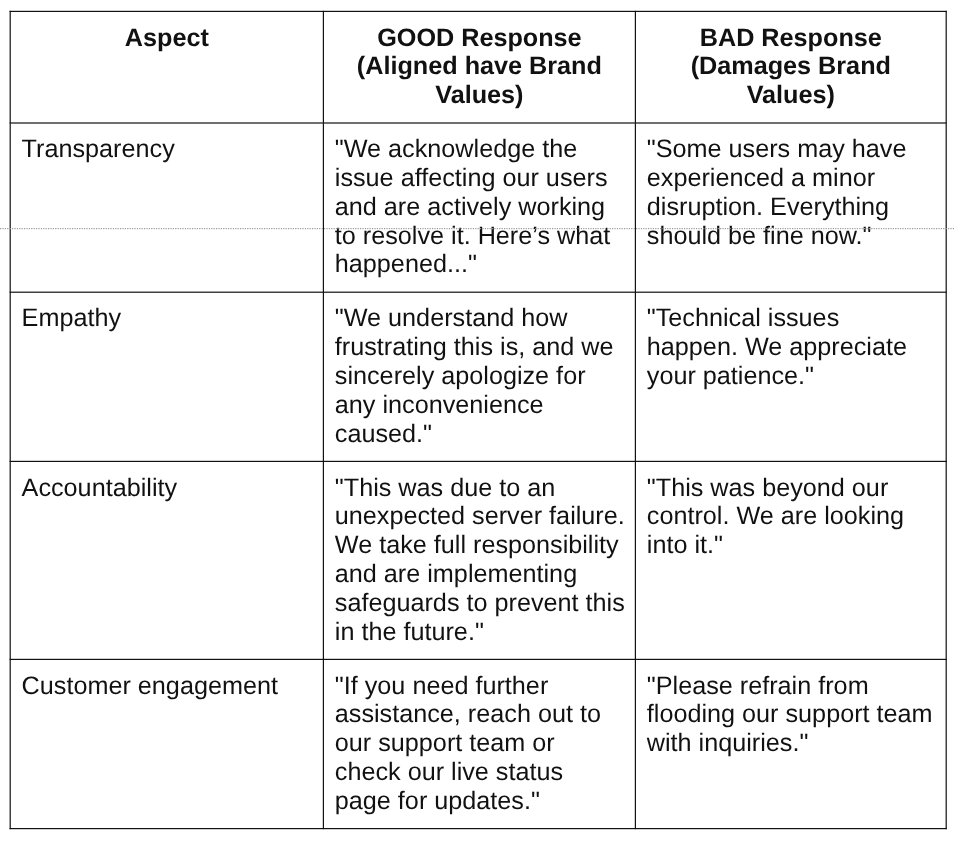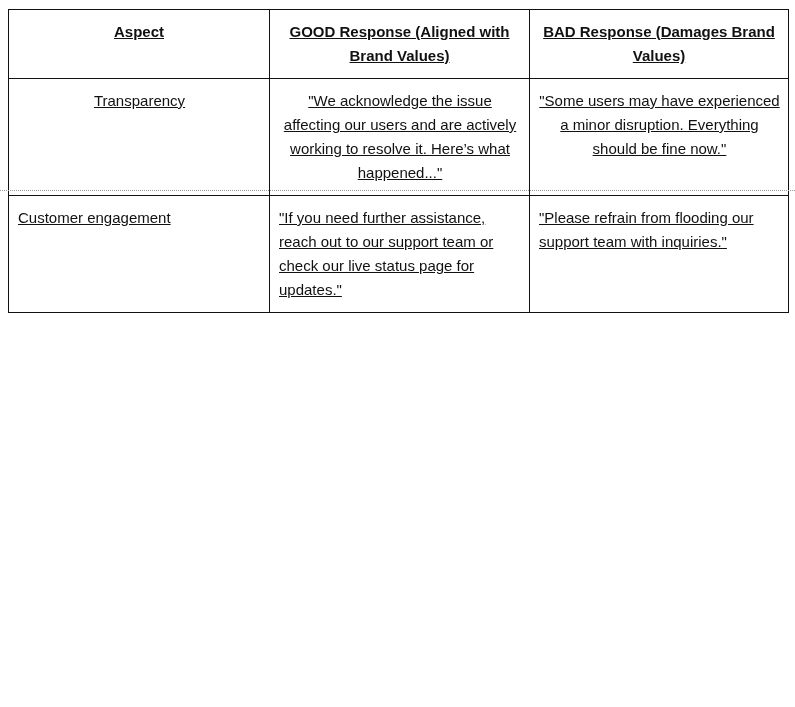--- a/index.html
+++ b/index.html
@@ -6,50 +6,60 @@
     body { width: 795px; height: 707px; position: relative; overflow: hidden;
            font-family: "Liberation Sans", sans-serif; color: #111111; }
     .page-break { position: absolute; left: 0; width: 795px; top: 190px; height: 0;
                   border-top: 1px dotted #9a9a9a; }
     table.cmp { position: absolute; left: 8px; top: 9px; border-collapse: collapse;
                 table-layout: fixed; width: 780px; }
     table.cmp col.c1 { width: 261px; }
     table.cmp col.c2 { width: 260px; }
     table.cmp col.c3 { width: 259px; }
     table.cmp th, table.cmp td { border: 1.5px solid #111111; vertical-align: top;
-                                 font-size: 15px; line-height: 24px; text-decoration: underline; }
+                                 font-size: 21px; line-height: 24px; }
     table.cmp th { font-weight: bold; text-align: center; padding: 10px 8px 10px 8px; height: 45px; }
     table.cmp td { padding: 10px 8px 10px 9px; text-align: left; }
-    tr.r1 td { height: 95px; text-align: center; }
+    tr.r1 td { height: 95px; }
     tr.r2 td { height: 95px; }
     tr.r3 td { height: 118px; }
     tr.r4 td { height: 119px; }
     tr.r5 td { height: 93px; }
   </style>
 </head>
 <body>
 
 <table class="cmp">
   <colgroup>
       <col class="c1">
       <col class="c2">
       <col class="c3">
     </colgroup>
   <thead>
     <tr>
       <th>Aspect</th>
-      <th>GOOD Response (Aligned with Brand Values)</th>
+      <th>GOOD Response (Aligned have Brand Values)</th>
       <th>BAD Response (Damages Brand Values)</th>
     </tr>
   </thead>
   <tbody>
     <tr class="r1">
       <td>Transparency</td>
       <td>"We acknowledge the issue affecting our users and are actively working to resolve it. Here’s what happened..."</td>
       <td>"Some users may have experienced a minor disruption. Everything should be fine now."</td>
+    </tr>
+    <tr class="r2">
+      <td>Empathy</td>
+      <td>"We understand how frustrating this is, and we sincerely apologize for any inconvenience caused."</td>
+      <td>"Technical issues happen. We appreciate your patience."</td>
+    </tr>
+    <tr class="r3">
+      <td>Accountability</td>
+      <td>"This was due to an unexpected server failure. We take full responsibility and are implementing safeguards to prevent this in the future."</td>
+      <td>"This was beyond our control. We are looking into it."</td>
     </tr>
     <tr class="r5">
       <td>Customer engagement</td>
       <td>"If you need further assistance, reach out to our support team or check our live status page for updates."</td>
       <td>"Please refrain from flooding our support team with inquiries."</td>
     </tr>
   </tbody>
 </table>
 
 <div class="page-break"></div>

